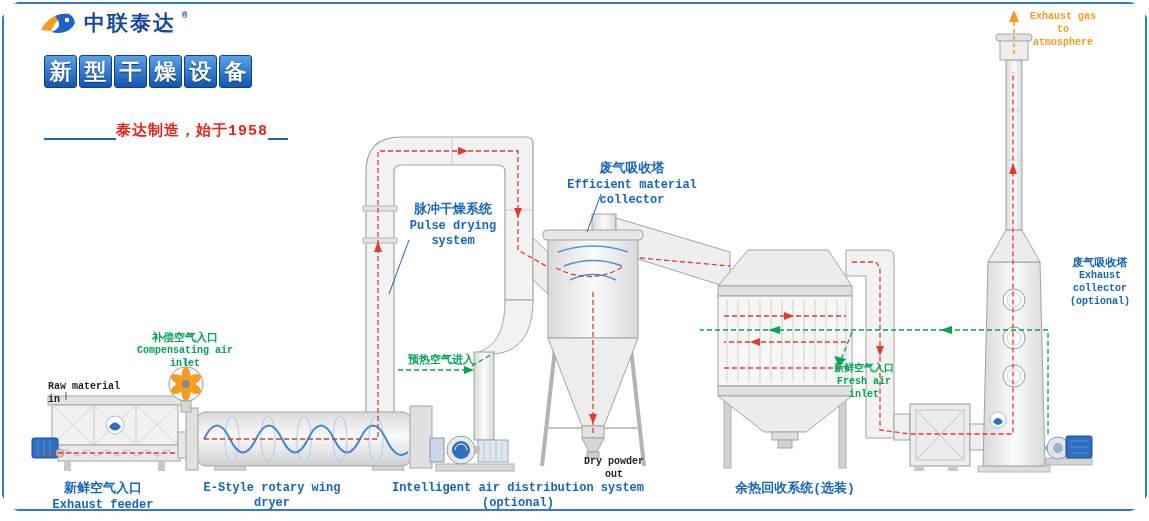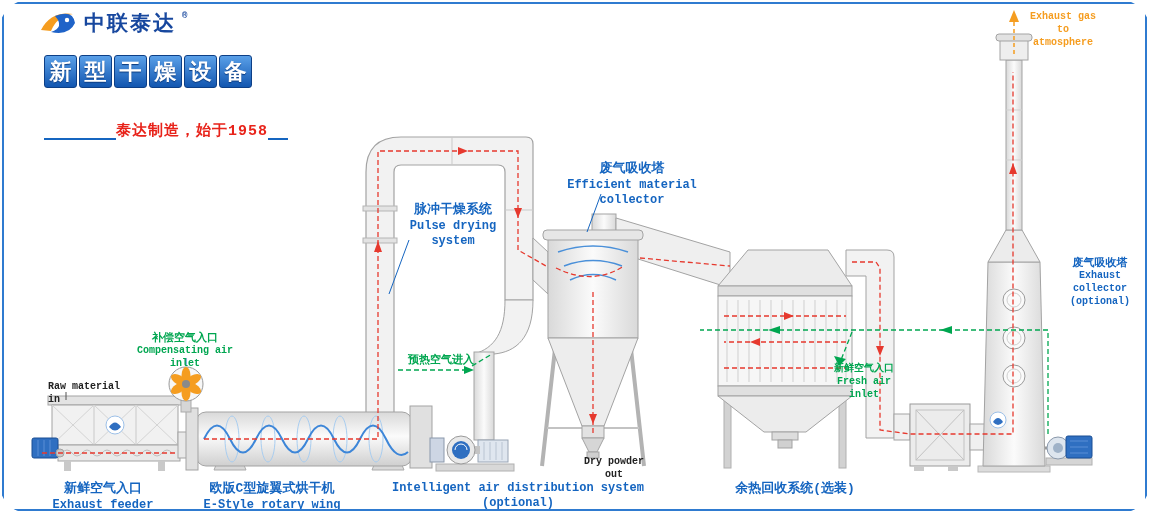--- a/index.html
+++ b/index.html
@@ -331,21 +331,20 @@
     <div class="en-sm">collector</div>
     <div class="en-sm">(optional)</div>
   </div>
 
   <div class="lbl blue" style="left:43px;top:481px;width:120px;">
     <div class="zh">新鲜空气入口</div>
     <div class="en">Exhaust feeder</div>
   </div>
 
   <div class="lbl blue" style="left:192px;top:481px;width:160px;">
-    <div class="zh">欧版C型旋翼式烘干机</div>
     <div class="en">E-Style rotary wing dryer</div>
   </div>
 
   <div class="lbl blue" style="left:378px;top:481px;width:280px;">
     <div class="en">Intelligent air distribution system (optional)</div>
   </div>
 
   <div class="lbl blue" style="left:675px;top:481px;width:240px;">
     <div class="zh">余热回收系统(选装)</div>
   </div>

